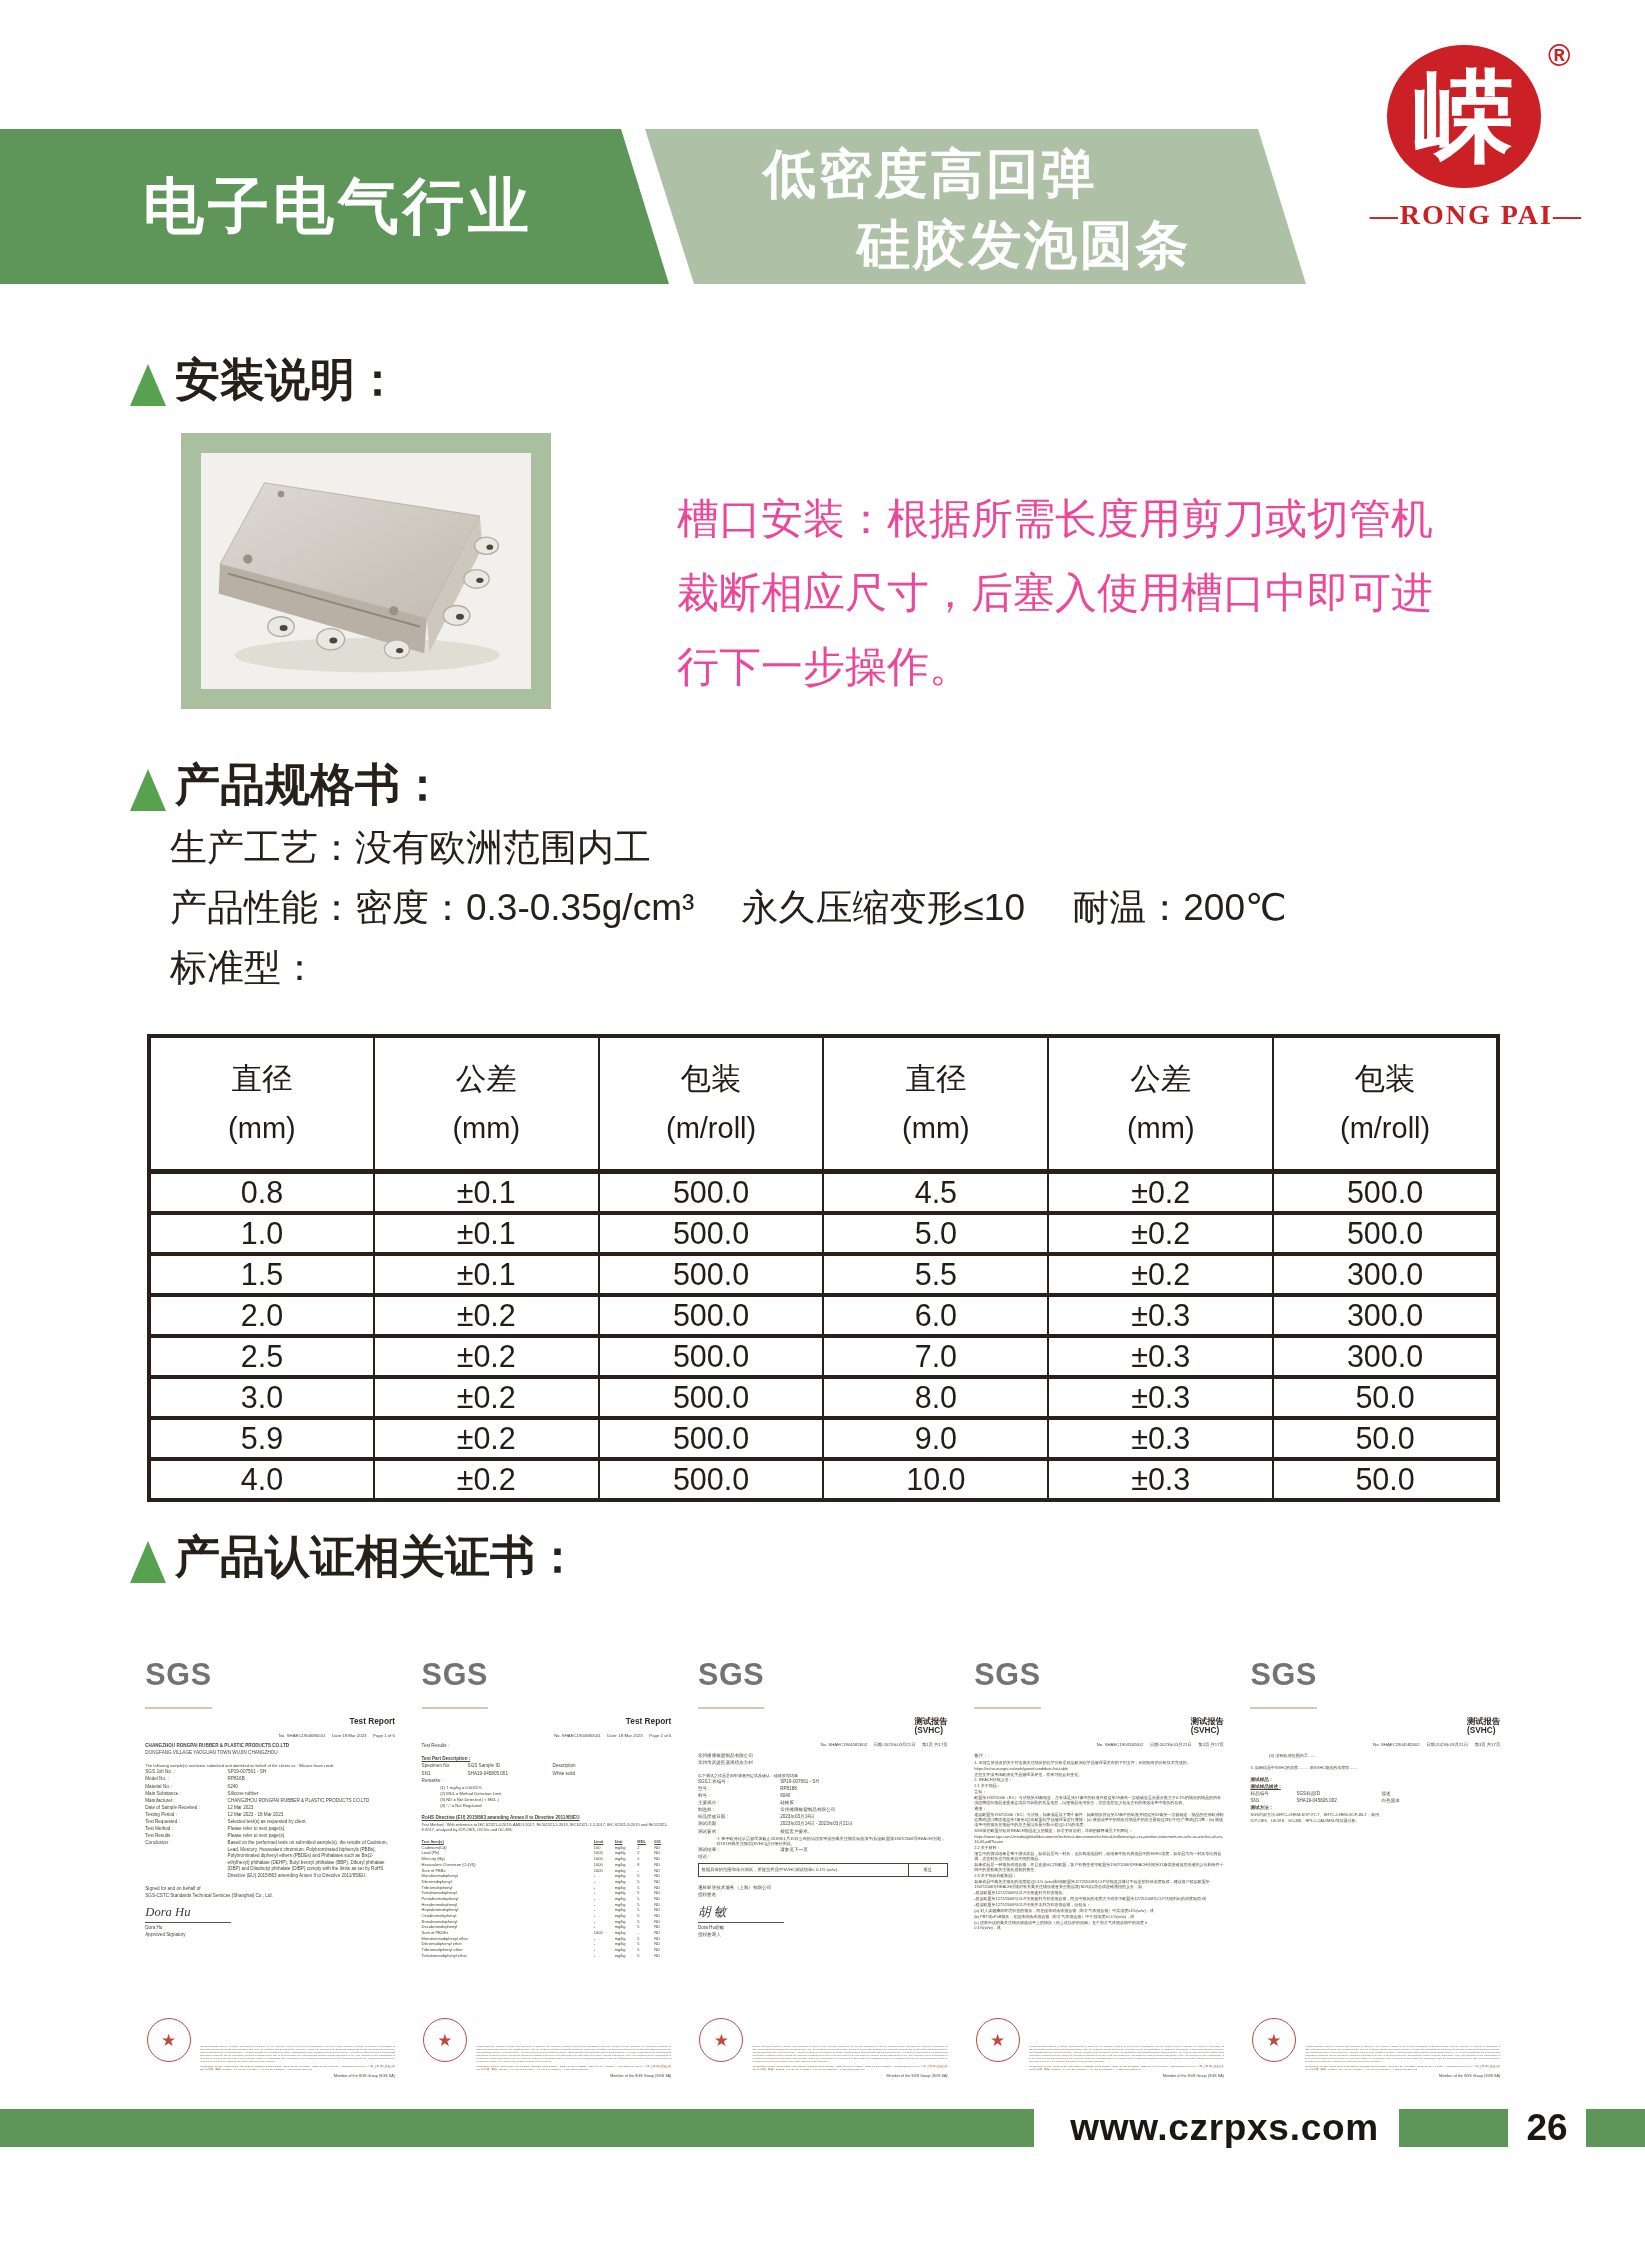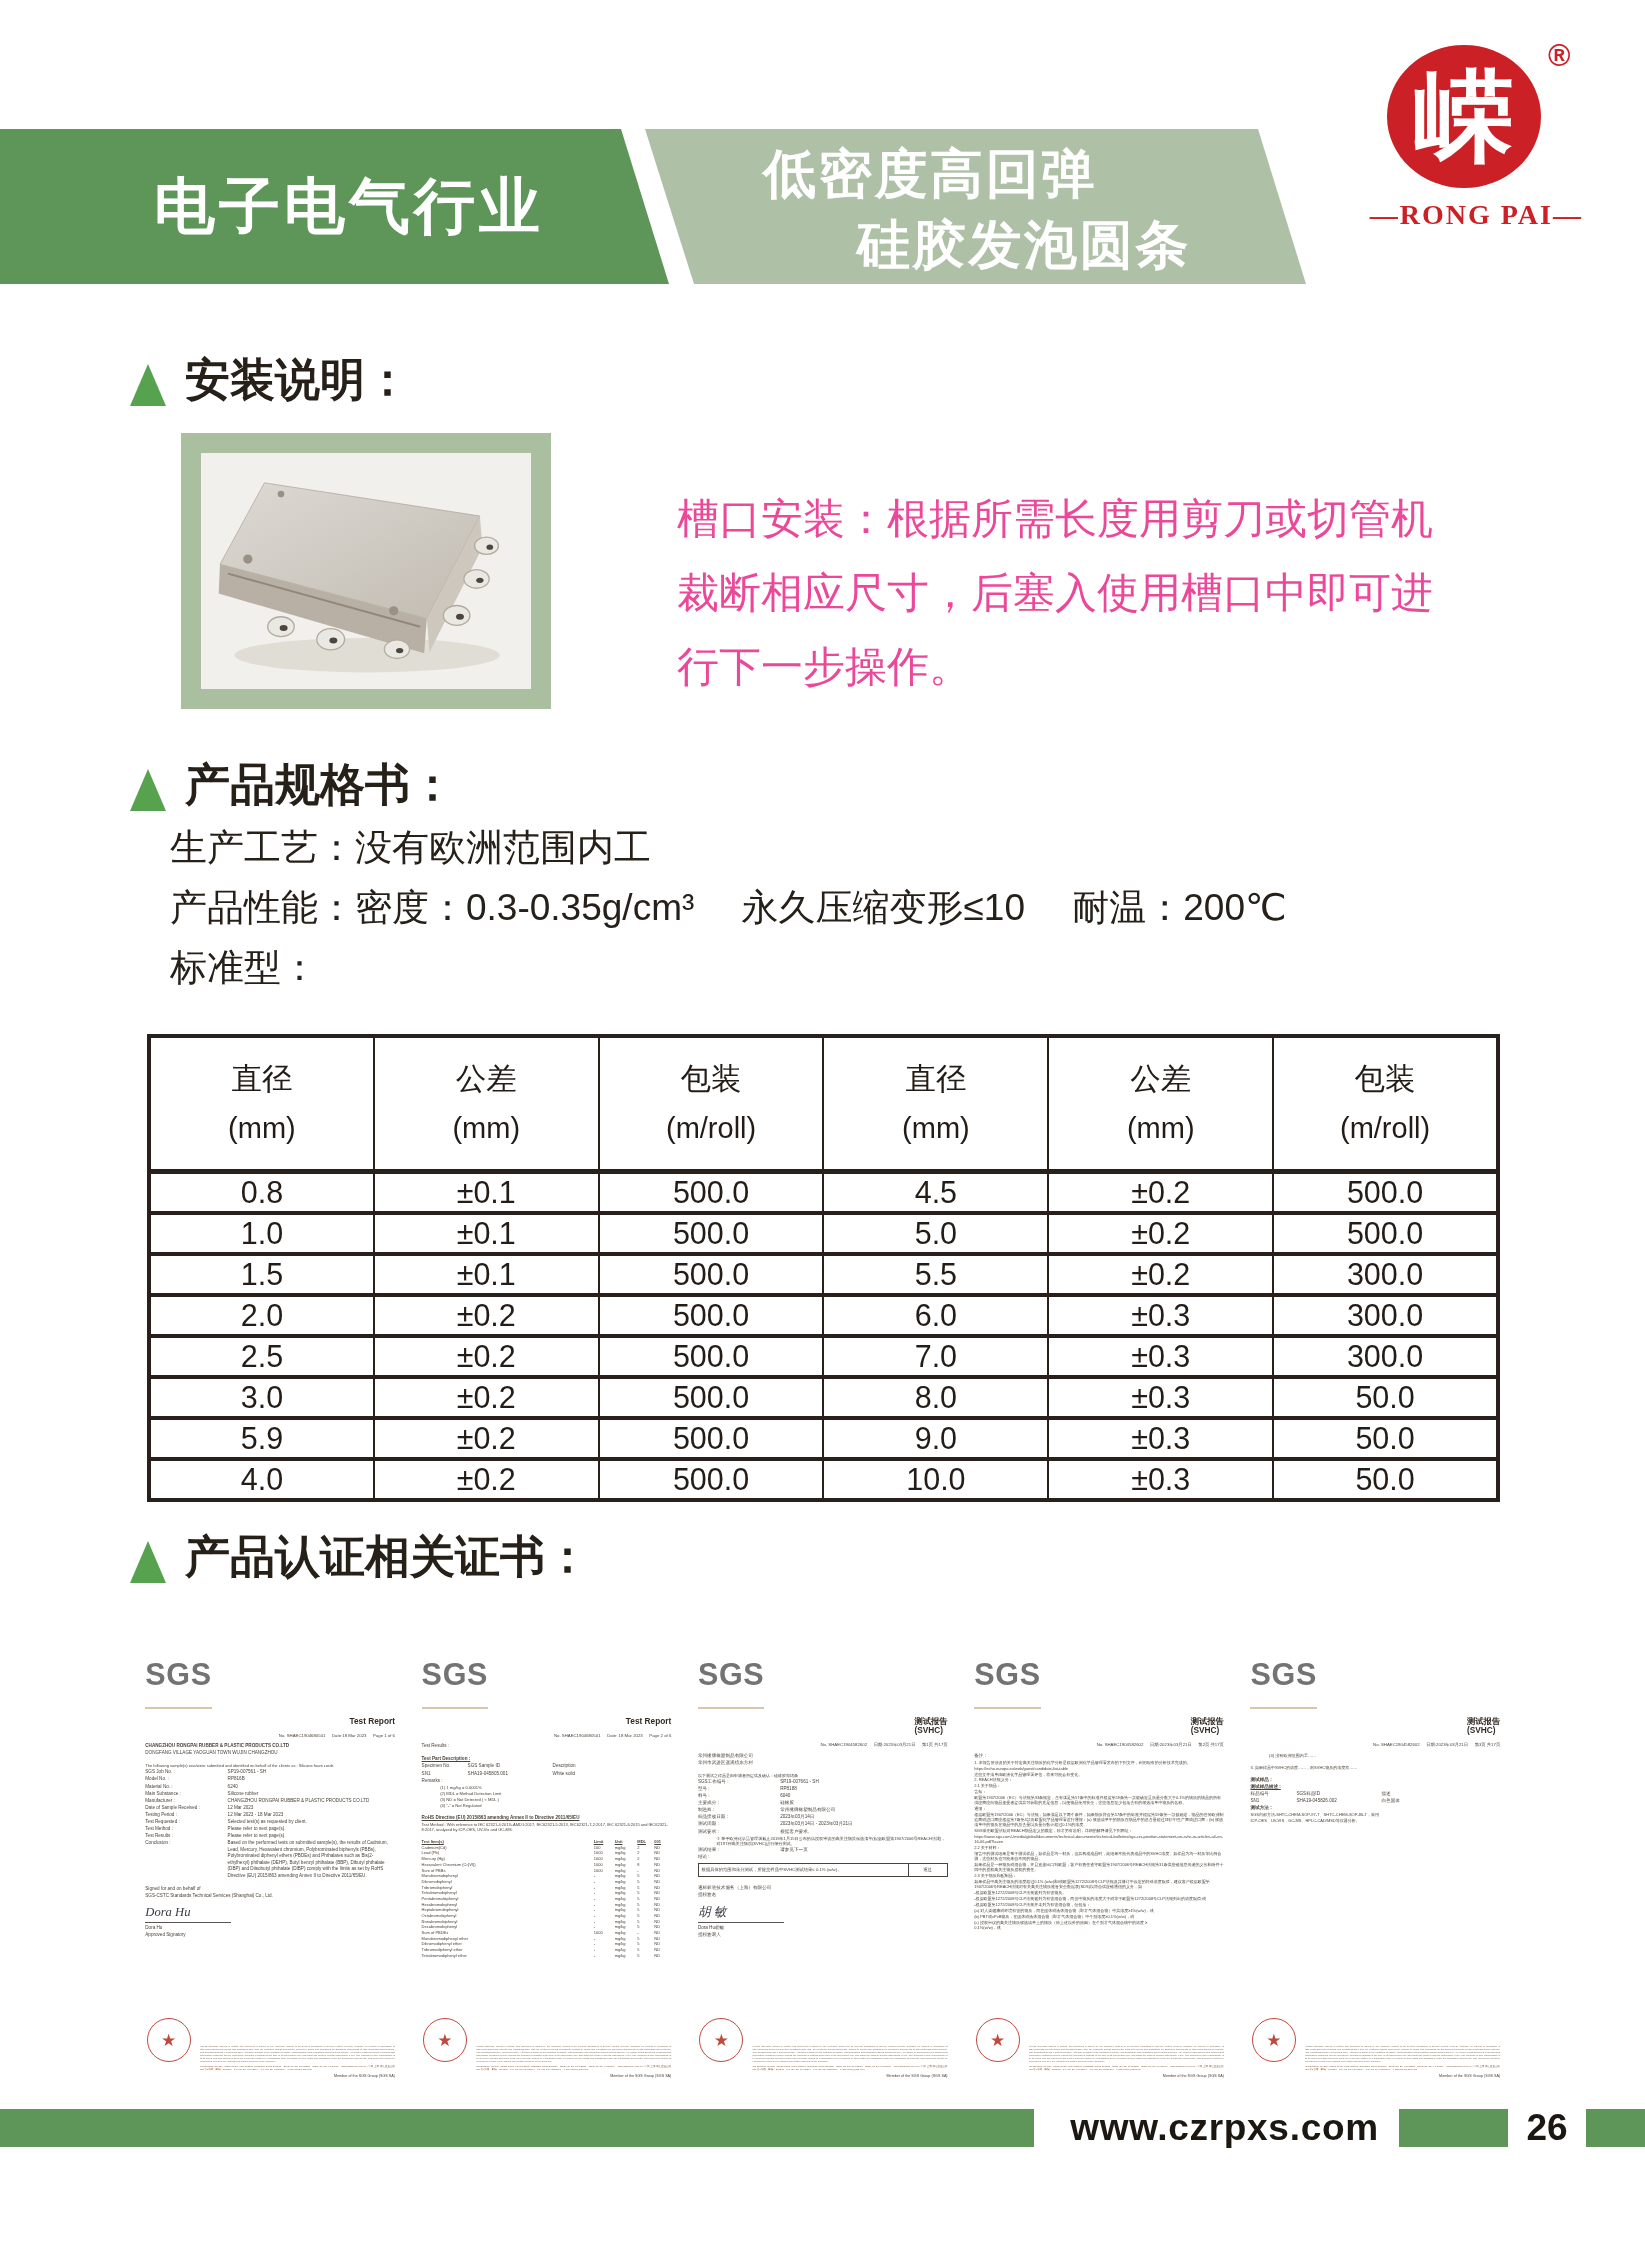--- a/index.html
+++ b/index.html
@@ -1,39 +1,39 @@
 <!DOCTYPE html>
 <html style="font-size:10.6px"><head>
 <meta charset="utf-8">
 <style>
   html,body{margin:0;padding:0;background:#e8e8e8;}
   .page{position:relative;width:1646px;height:2250px;background:#ffffff;overflow:hidden;
         font-family:"Liberation Sans","DejaVu Sans",sans-serif;color:#231b15;margin:0 auto;}
 
   
   .banner-dark{position:absolute;left:0;top:129px;width:670px;height:155px;background:#5e9659;
-               clip-path:polygon(0 0,621px 0,669px 100%,0 100%);display:flex;align-items:center;padding-left:11px;}
+               clip-path:polygon(0 0,621px 0,669px 100%,0 100%);display:flex;align-items:center;}
   .banner-dark span{padding-left:143px;font-size:61px;font-weight:bold;color:#ffffff;letter-spacing:4px;white-space:nowrap;}
   .banner-sage{position:absolute;left:0;top:129px;width:1307px;height:155px;background:#aec0a5;
                clip-path:polygon(645px 0,1258px 0,1306px 100%,694px 100%);}
   .banner-sage .pb1{position:absolute;left:763px;top:10px;font-size:53px;font-weight:bold;color:#ffffff;letter-spacing:2.7px;}
   .banner-sage .pb2{position:absolute;left:857px;top:81px;font-size:53px;font-weight:bold;color:#ffffff;letter-spacing:2.7px;}
 
   
   .logo{position:absolute;left:1357px;top:38px;width:252px;height:199px;}
   .logo-circle{position:absolute;left:30px;top:6.6px;width:154px;height:143px;background:#cc2027;border-radius:50%;
                display:flex;align-items:center;justify-content:center;}
   .logo-glyph{color:#ffffff;font-size:100px;font-weight:bold;line-height:1;}
   .logo-reg{position:absolute;left:191px;top:0px;color:#cc2027;font-size:30.5px;font-weight:bold;}
   .logo-word{position:absolute;left:-6.6px;top:161px;width:252px;text-align:center;color:#cc2027;
              font-family:"Liberation Serif","DejaVu Serif",serif;font-size:28px;font-weight:bold;
              letter-spacing:2px;white-space:nowrap;}
 
   
-  .sec-head{position:absolute;display:flex;align-items:flex-end;gap:19px;}
+  .sec-head{position:absolute;display:flex;align-items:flex-end;gap:9px;}
   .tri{width:0;height:0;border-left:18px solid transparent;border-right:18px solid transparent;
        border-bottom:42px solid #57a24e;margin-bottom:4px;}
   .sec-head .lbl{font-size:45px;font-weight:600;color:#262019;white-space:nowrap;}
   #h-install{left:130px;top:350px;}
   #h-spec{left:130px;top:755px;}
   #h-cert{left:130px;top:1527px;}
 
   
   .install-fig{position:absolute;left:181px;top:433px;width:370px;height:276px;background:#a9bf9f;
                padding:20px;box-sizing:border-box;}

